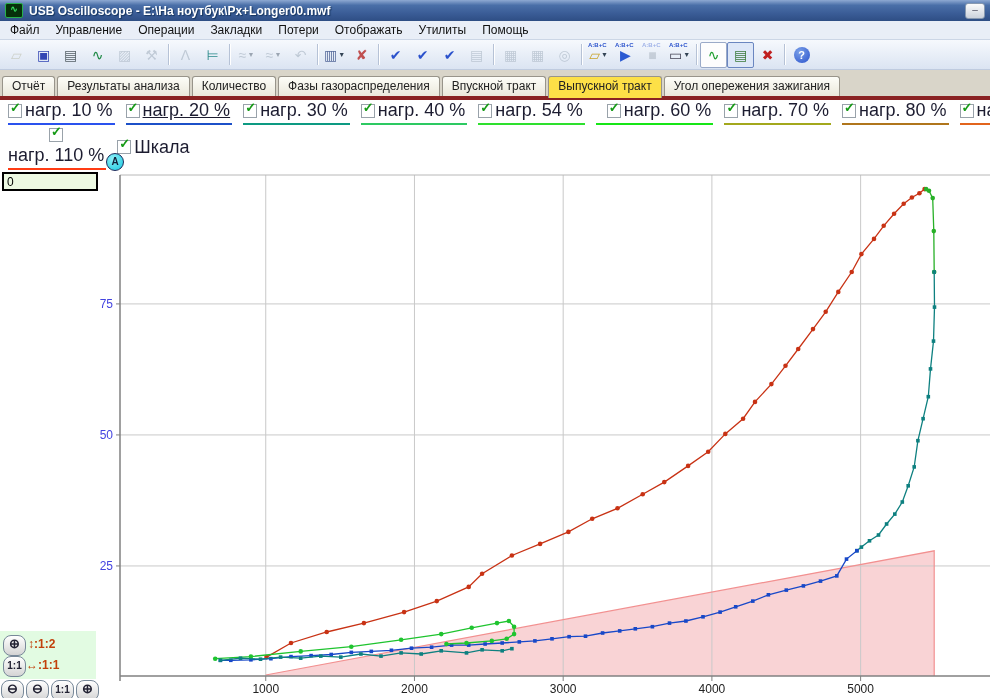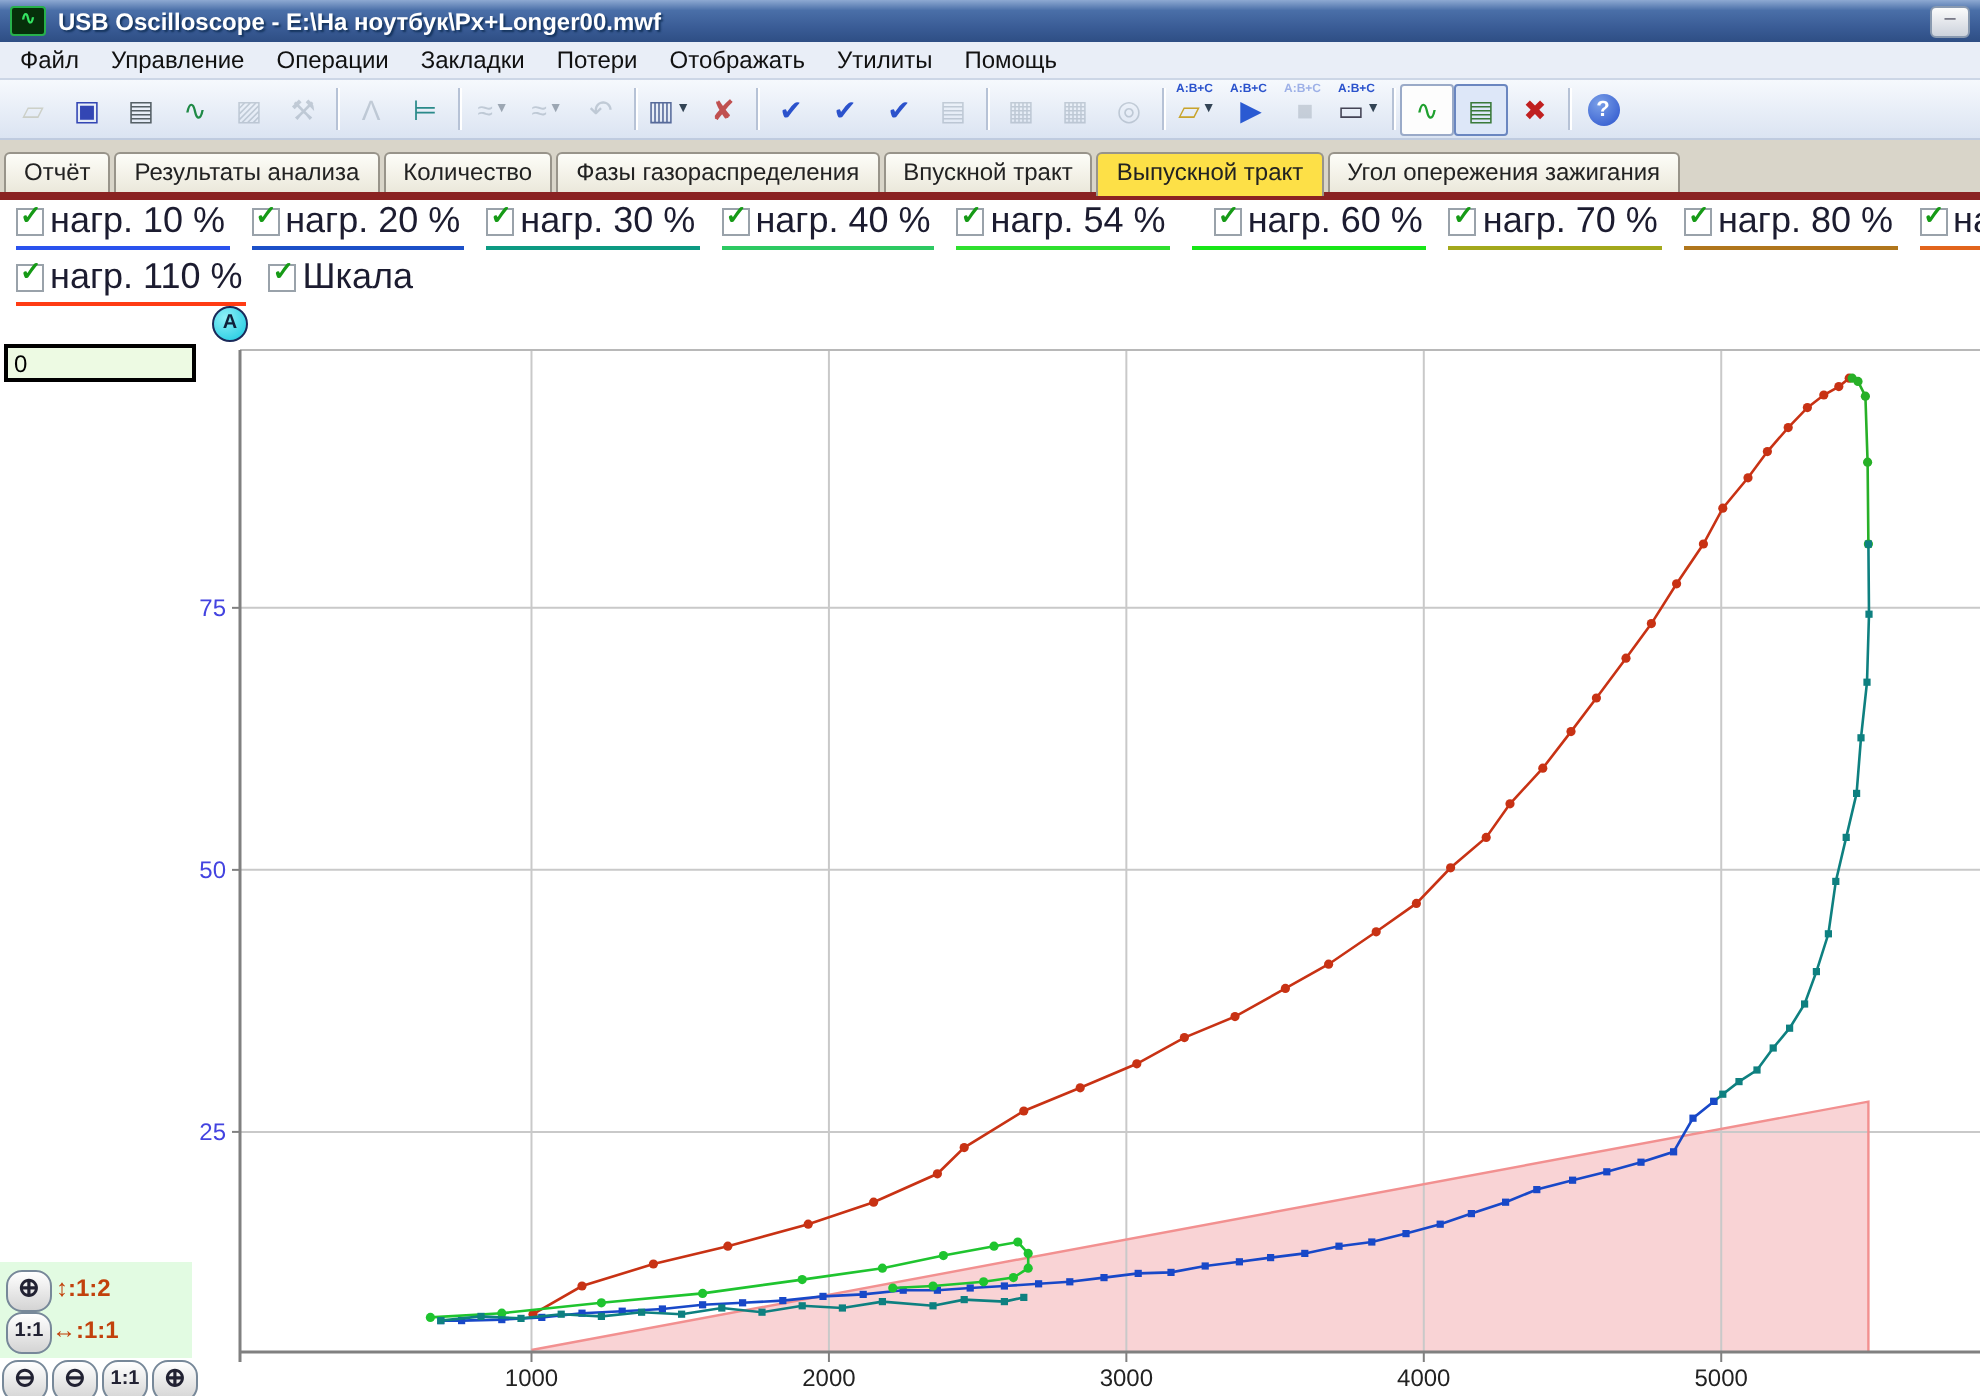--- a/index.html
+++ b/index.html
@@ -190,21 +190,21 @@
   </div>
 <div class="redline"></div>
 
 <div class="content">
   <div class="legend-rows">
     <div class="legend-row">
         <div class="leg-item" style="border-bottom-color: rgb(42, 82, 238);">
           <span class="checkbox"></span>
           <span>нагр. 10 %</span>
         </div>
-        <div class="leg-item" style="border-bottom-color: rgb(28, 80, 200);">
+        <div class="leg-item" style="border-bottom-color: rgb(28, 80, 200); text-decoration: underline;">
           <span class="checkbox"></span>
           <span>нагр. 20 %</span>
         </div>
         <div class="leg-item" style="border-bottom-color: rgb(13, 154, 130);">
           <span class="checkbox"></span>
           <span>нагр. 30 %</span>
         </div>
         <div class="leg-item" style="border-bottom-color: rgb(45, 201, 98);">
           <span class="checkbox"></span>
           <span>нагр. 40 %</span>
@@ -228,21 +228,21 @@
         <div class="leg-item" style="border-bottom-color: rgb(226, 100, 28);">
           <span class="checkbox"></span>
           <span>нагр. 90 %</span>
         </div>
         <div class="leg-item" style="border-bottom-color: rgb(240, 20, 20); text-decoration: underline;">
           <span class="checkbox"></span>
           <span>нагр. 100 %</span>
         </div>
       </div>
     <div class="legend-row">
-        <div class="leg-item" style="border-bottom-color: rgb(255, 60, 20);">
+        <div class="leg-item" style="border-bottom-color: rgb(255, 60, 20); flex-direction: column;">
           <span class="checkbox"></span>
           <span>нагр. 110 %</span>
         </div>
         <div class="leg-item" style="border-bottom-color: transparent;">
           <span class="checkbox"></span>
           <span>Шкала</span>
         </div>
       </div>
   </div>
   <div class="marker-a">A</div>

